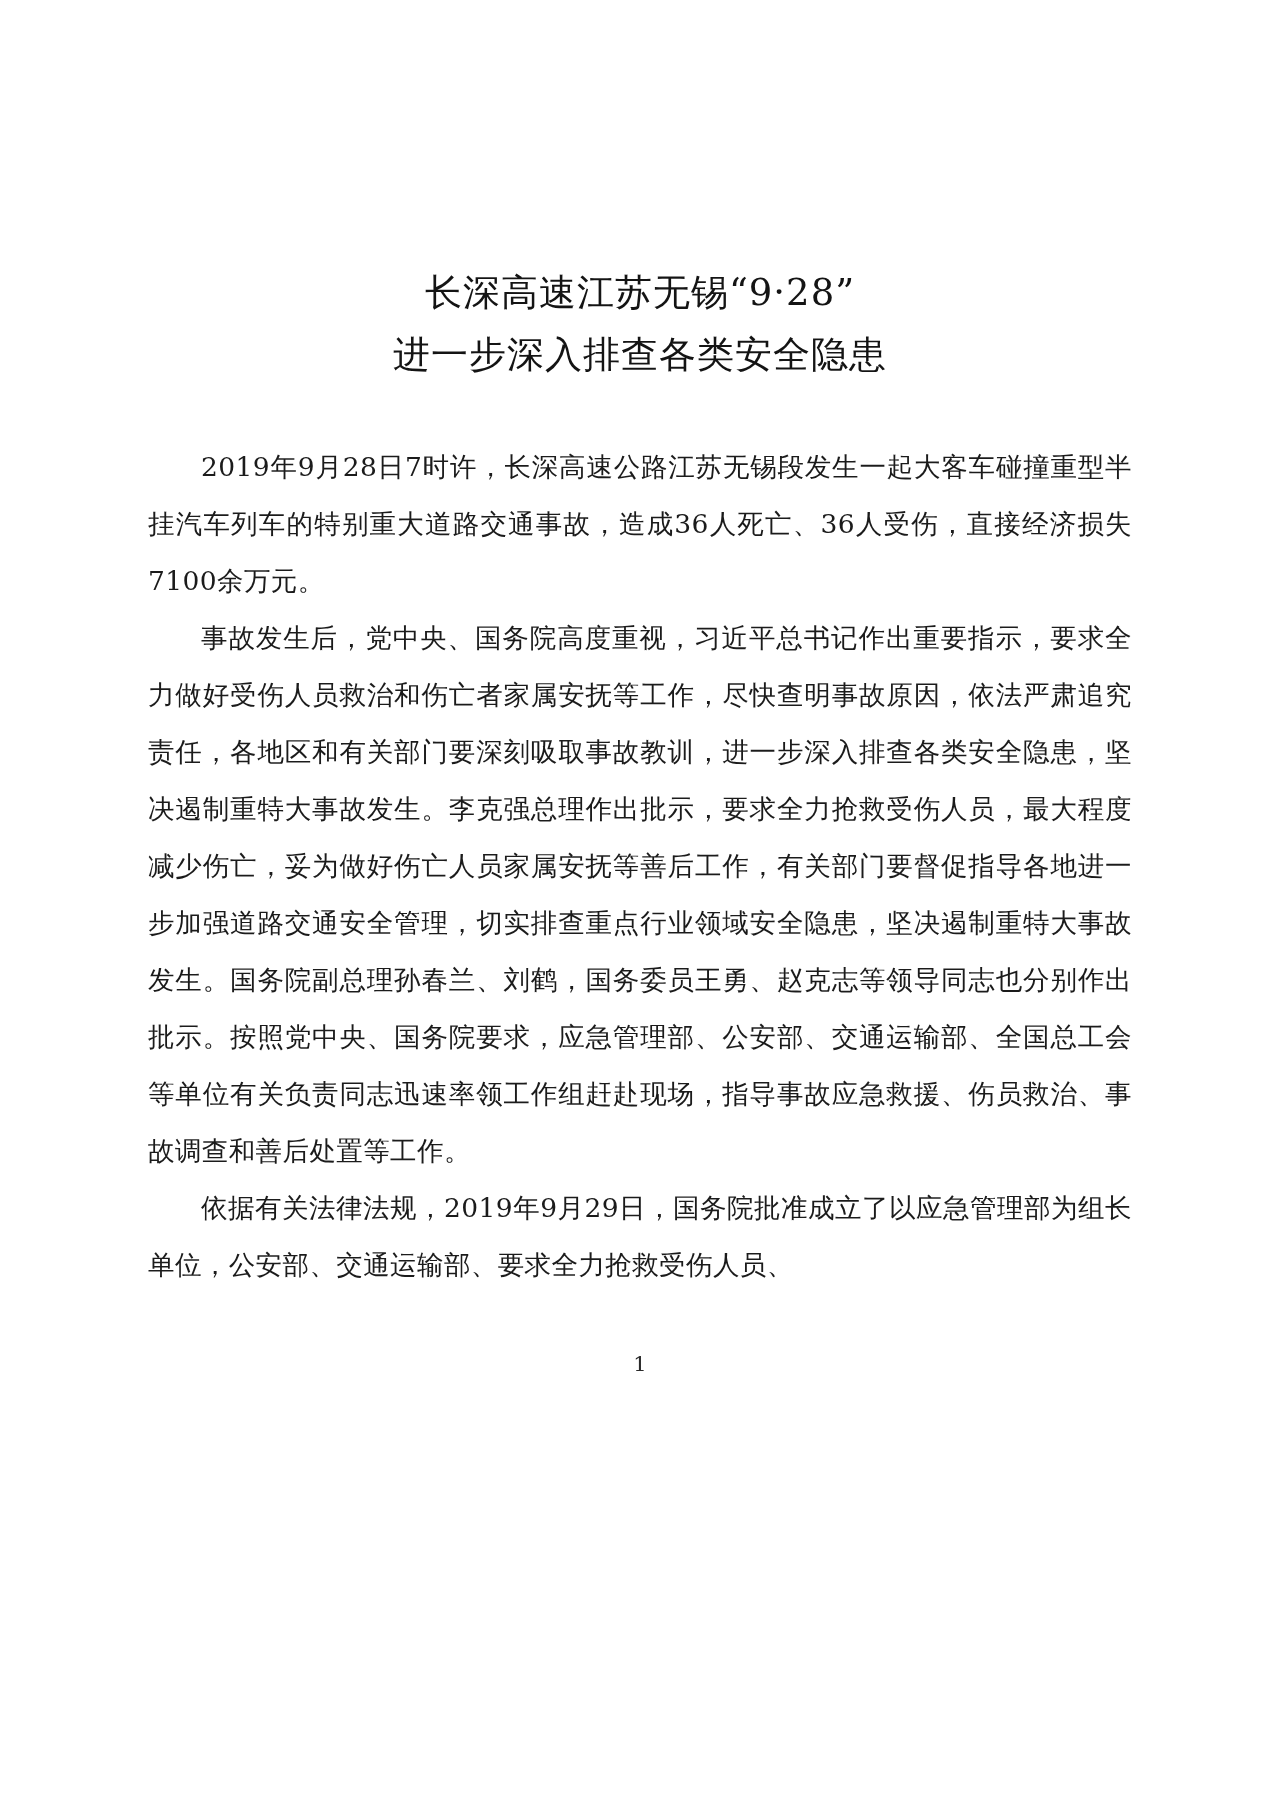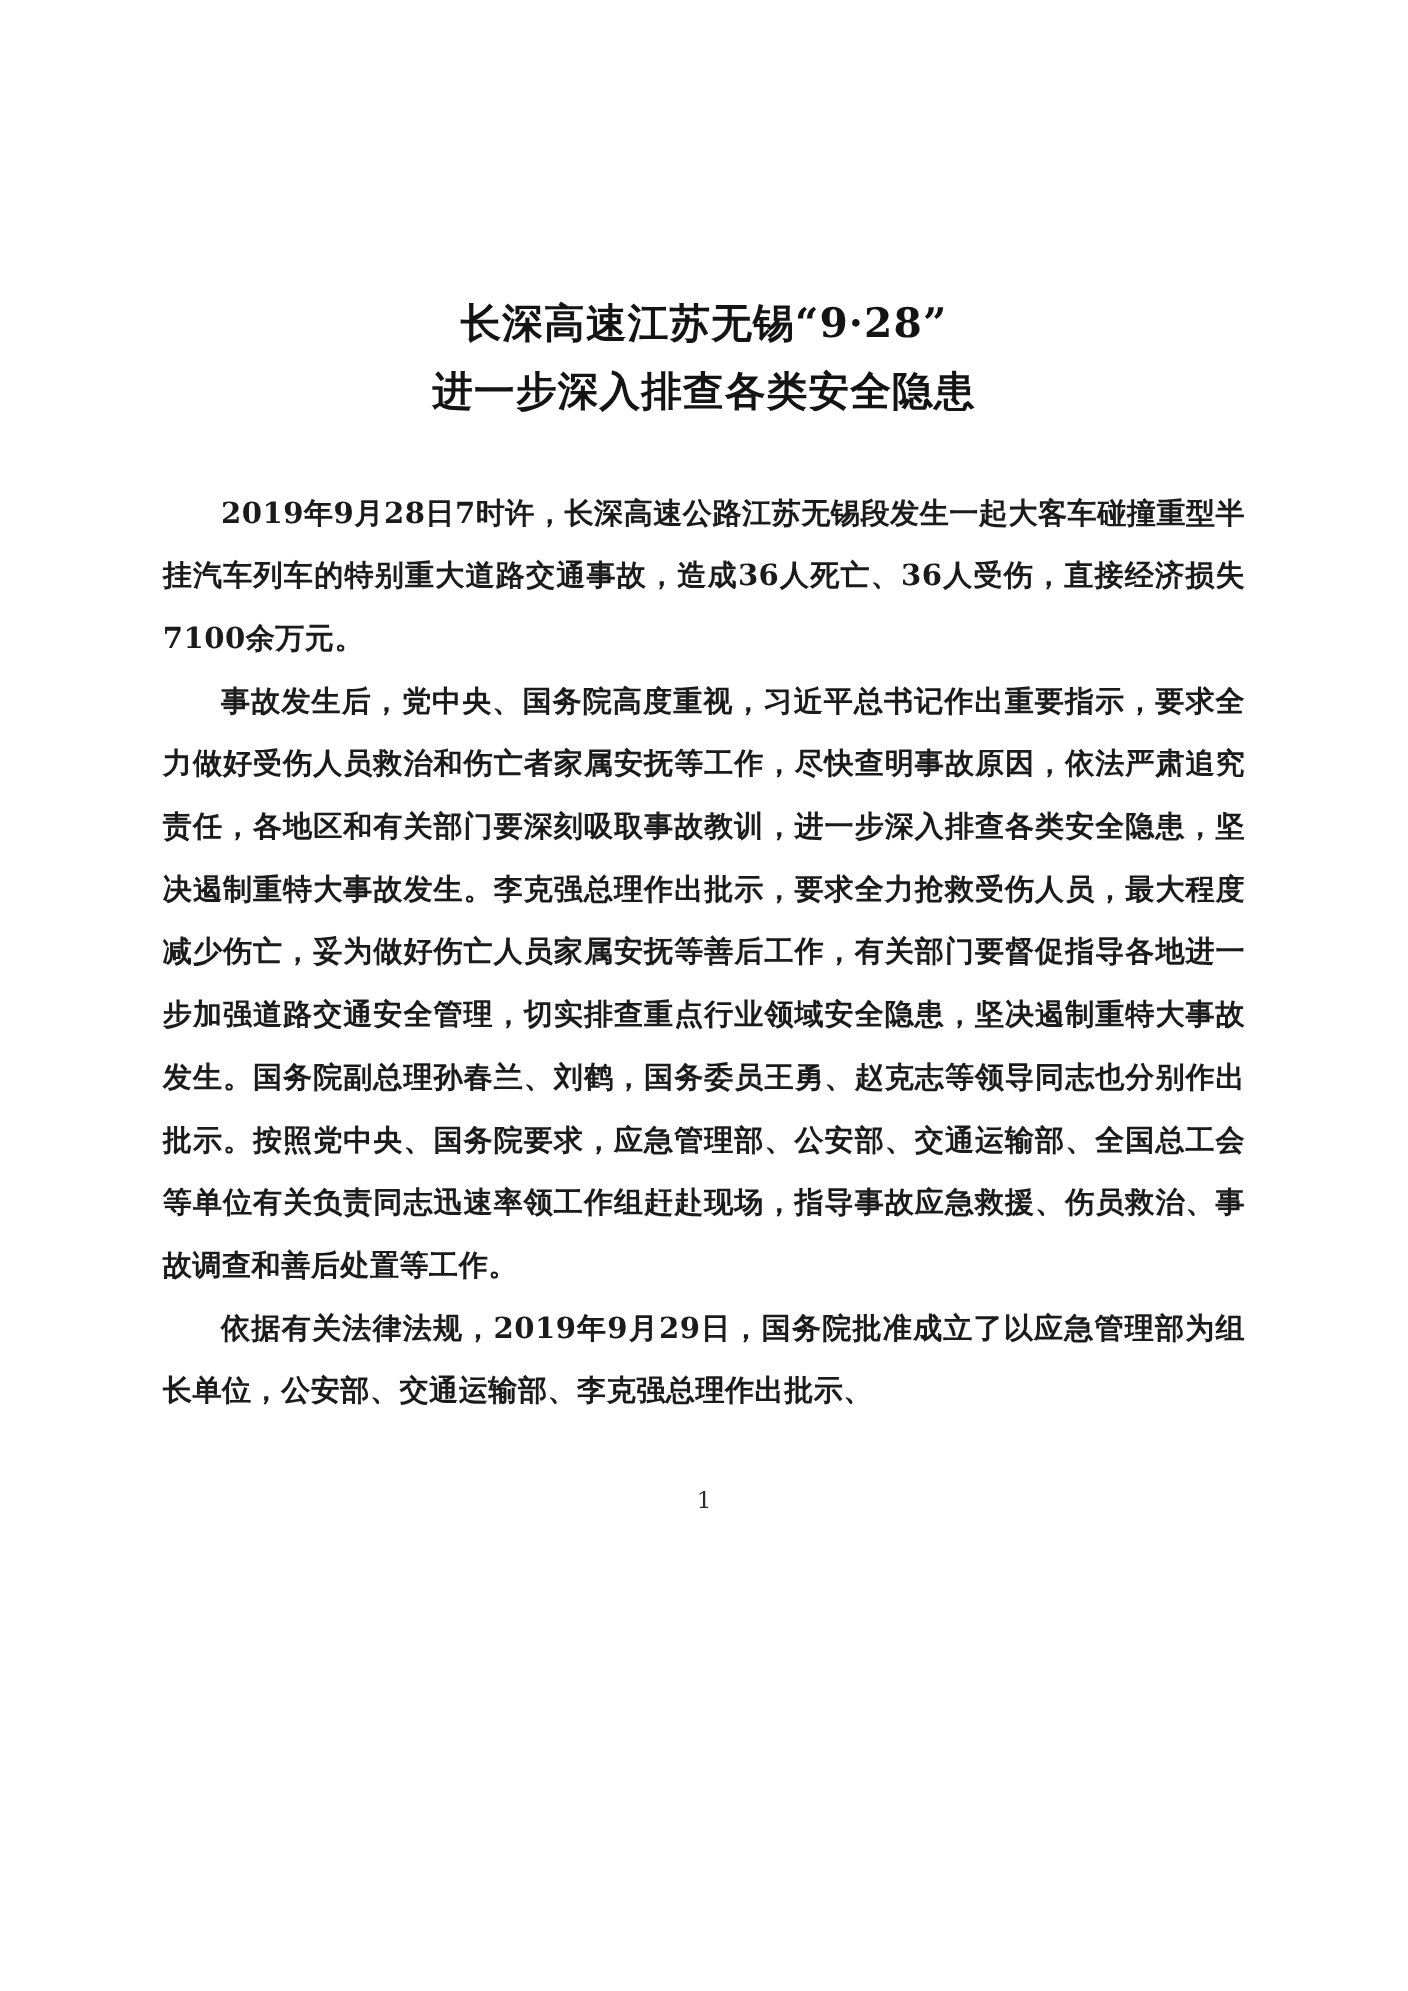--- a/index.html
+++ b/index.html
@@ -25,21 +25,21 @@
   }
   .doc-body {
     position: absolute;
     left: 148px;
     top: 262px;
     width: 984px;
   }
   .doc-title {
     text-align: center;
     font-family: "DejaVu Serif", "Liberation Serif", serif;
-    font-weight: bold;
+    font-weight: normal;
     font-size: 37px;
     line-height: 62px;
     letter-spacing: 1px;
     color: #141414;
     margin: 0 0 0 0;
     padding: 0 40px;
   }
   .doc-title .line {
     display: block;
     white-space: nowrap;
@@ -47,21 +47,20 @@
   .para {
     font-size: 26.5px;
     line-height: 57px;
     text-align: justify;
     text-justify: inter-ideograph;
     text-indent: 2em;
     margin: 0;
     color: #1b1b1b;
     letter-spacing: 0.4px;
     font-family: "DejaVu Serif", "Liberation Serif", serif;
-    font-weight: bold;
   }
   .para.first {
     margin-top: 52px;
   }
   .page-number {
     position: absolute;
     top: 1352px;
     left: 0;
     width: 1280px;
     text-align: center;
@@ -77,19 +76,19 @@
 
   <div class="doc-body">
 
     <h1 class="doc-title">
       <span class="line">长深高速江苏无锡“9·28”</span>
       <span class="line">进一步深入排查各类安全隐患</span>
     </h1>
 
     <p class="para first">2019年9月28日7时许，长深高速公路江苏无锡段发生一起大客车碰撞重型半挂汽车列车的特别重大道路交通事故，造成36人死亡、36人受伤，直接经济损失7100余万元。</p>
     <p class="para">事故发生后，党中央、国务院高度重视，习近平总书记作出重要指示，要求全力做好受伤人员救治和伤亡者家属安抚等工作，尽快查明事故原因，依法严肃追究责任，各地区和有关部门要深刻吸取事故教训，进一步深入排查各类安全隐患，坚决遏制重特大事故发生。李克强总理作出批示，要求全力抢救受伤人员，最大程度减少伤亡，妥为做好伤亡人员家属安抚等善后工作，有关部门要督促指导各地进一步加强道路交通安全管理，切实排查重点行业领域安全隐患，坚决遏制重特大事故发生。国务院副总理孙春兰、刘鹤，国务委员王勇、赵克志等领导同志也分别作出批示。按照党中央、国务院要求，应急管理部、公安部、交通运输部、全国总工会等单位有关负责同志迅速率领工作组赶赴现场，指导事故应急救援、伤员救治、事故调查和善后处置等工作。</p>
-    <p class="para">依据有关法律法规，2019年9月29日，国务院批准成立了以应急管理部为组长单位，公安部、交通运输部、李克强总理作出批示、</p>
+    <p class="para">依据有关法律法规，2019年9月29日，国务院批准成立了以应急管理部为组长单位，公安部、交通运输部、要求全力抢救受伤人员、</p>
 
   </div>
 
   <div class="page-number">1</div>
 
 </div>
 
 </body></html>

